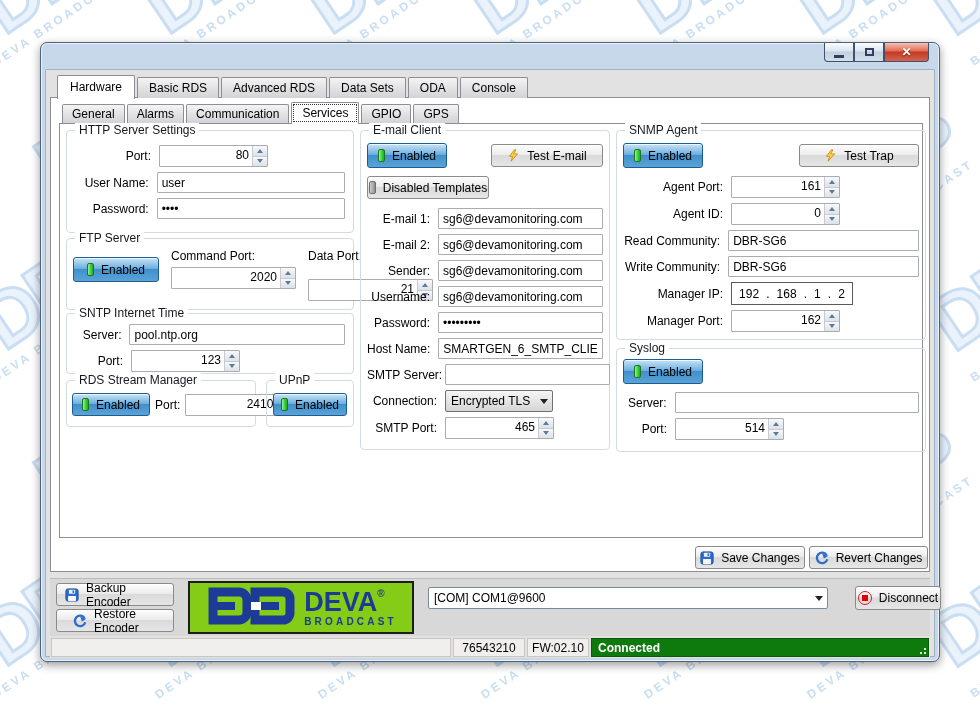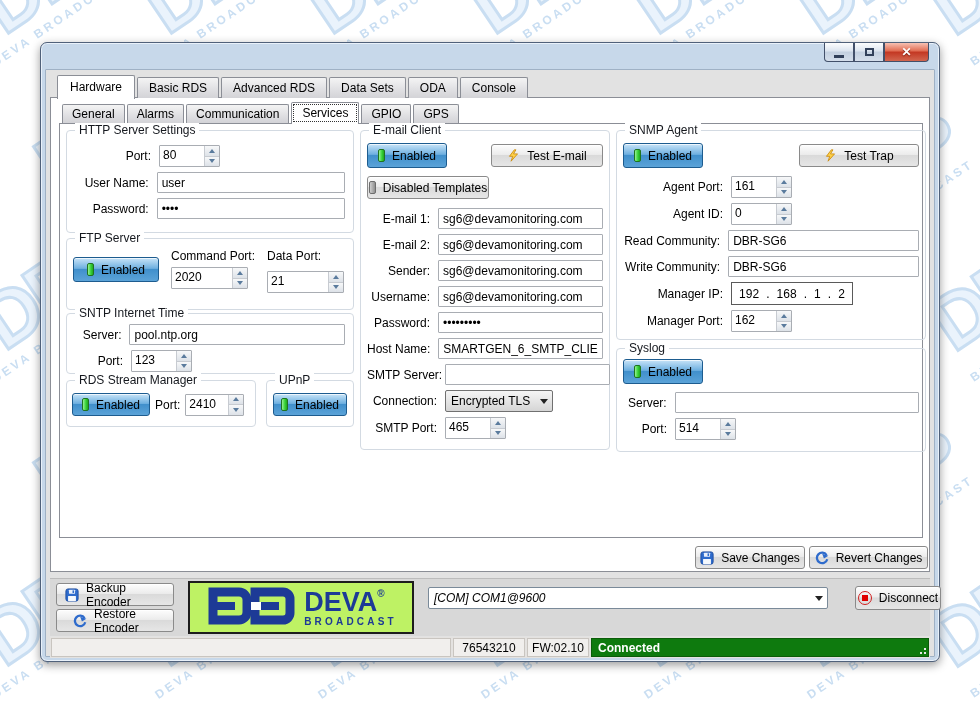--- a/index.html
+++ b/index.html
@@ -59,21 +59,21 @@
 
   .frow{display:flex;align-items:center;margin-bottom:5px;}
   .flabel{text-align:right;margin-right:8px;white-space:nowrap;color:#000;}
   .lw76{width:76px;} .lw70{width:70px;} .lw100{width:100px;} .lw50{width:50px;} .lw44{width:44px;}
 
   .tb{height:21px;border:1px solid #a9adb3;border-radius:1px;padding:0 4px;background:#fff;
     font:12px "Liberation Sans",sans-serif;color:#000;}
   .w194{width:194px;} .w222{width:222px;} .w166{width:166px;} .w196{width:196px;} .w246{width:246px;}
 
   .spinner{display:inline-flex;height:22px;border:1px solid #a9adb3;background:#fff;border-radius:1px;}
-  .spin-val{padding:2px 3px 0 3px;}
+  .spin-val{text-align:right;padding:2px 3px 0 3px;margin-left:48px;}
   .sp64 .spin-val{width:44px;} .sp80 .spin-val{width:60px;} .sp62 .spin-val{width:42px;}
   .spin-btns{width:15px;display:flex;flex-direction:column;border-left:1px solid #c7cbd1;}
   .spin-btn{flex:1;display:flex;align-items:center;justify-content:center;
     background:linear-gradient(#f7f8f9,#dde2e8);}
   .spin-btn.up{border-bottom:1px solid #c7cbd1;}
   .tri-up{width:0;height:0;border-left:3px solid transparent;border-right:3px solid transparent;border-bottom:4px solid #5a7b9d;}
   .tri-dn{width:0;height:0;border-left:3px solid transparent;border-right:3px solid transparent;border-top:4px solid #5a7b9d;}
 
   .btn-on{display:inline-flex;align-items:center;justify-content:center;gap:7px;
     border:1px solid #1d5c8f;border-radius:3px;color:#000;
@@ -105,21 +105,21 @@
     justify-content:center;}
   .spanel.grow{flex:1;}
   .spanel.green{background:#0e7a0e;border-color:#0a5c0a;color:#fff;font-weight:bold;
     justify-content:flex-start;padding-left:6px;position:relative;width:338px;margin-right:0;}
   .grip{position:absolute;right:1px;bottom:1px;width:10px;height:10px;
     background:
      radial-gradient(circle at 8px 8px,#e8e8e8 1px,transparent 1.4px),
      radial-gradient(circle at 8px 4px,#e8e8e8 1px,transparent 1.4px),
      radial-gradient(circle at 4px 8px,#e8e8e8 1px,transparent 1.4px);}
 
-  .logo-box{position:absolute;left:138px;top:2px;width:226px;height:53px;background:#bef264;
+  .logo-box{position:absolute;left:138px;top:2px;width:226px;height:53px;background:#84cc16;
     border:2px solid #1c1c1c;display:flex;align-items:center;justify-content:center;gap:7px;}
   .logo-text{line-height:1;color:#1d3a96;}
   .logo-deva{font-size:27px;font-weight:bold;letter-spacing:0;}
   .logo-reg{font-size:10px;vertical-align:top;}
   .logo-bcast{font-size:10px;font-weight:bold;letter-spacing:3.2px;margin-top:1px;}
 
   .combo-edit{position:absolute;display:flex;align-items:center;height:22px;border:1px solid #7a8a99;
     background:#fff;border-radius:2px;padding-left:5px;}
   .rec-icon{width:14px;height:14px;border:1.5px solid #cf1f1f;border-radius:50%;
     display:flex;align-items:center;justify-content:center;}
@@ -351,21 +351,21 @@
                     <span class="spin-btn up">
                       <i class="tri-up"></i>
                     </span>
                     <span class="spin-btn">
                       <i class="tri-dn"></i>
                     </span>
                   </span>
               </span>
             </div>
             <div>
-              <div style="margin-bottom:8px;">Data Port:</div>
+              <div style="margin-bottom:16px;">Data Port:</div>
               <span class="spinner sp80">
                 <span class="spin-val">21</span>
                 <span class="spin-btns">
                     <span class="spin-btn up">
                       <i class="tri-up"></i>
                     </span>
                     <span class="spin-btn">
                       <i class="tri-dn"></i>
                     </span>
                   </span>
@@ -676,21 +676,21 @@
             <rect x="46" y="16" width="16" height="8" fill="#fff"></rect>
             <rect x="56" y="16" width="18" height="8" fill="#1d3a96"></rect>
           </svg>
         </span>
         <span class="logo-text">
           <div class="logo-deva"><span>DEVA</span><span class="logo-reg">®</span></div>
           <div class="logo-bcast">BROADCAST</div>
         </span>
       </div>
 
-      <span class="combo-edit" style="left:378px;top:8px;width:400px;font-style:italic;">
+      <span class="combo-edit" style="left:378px;top:8px;width:400px;">
         <span style="flex:1;">[COM] COM1@9600</span>
         <span class="combo-arrow">
             <i class="tri-black"></i>
           </span>
       </span>
 
       <span class="btn" style="position:absolute;left:805px;top:7px;width:86px;height:24px;">
         <span class="rec-icon"></span>
         <span>Disconnect</span>
       </span>

